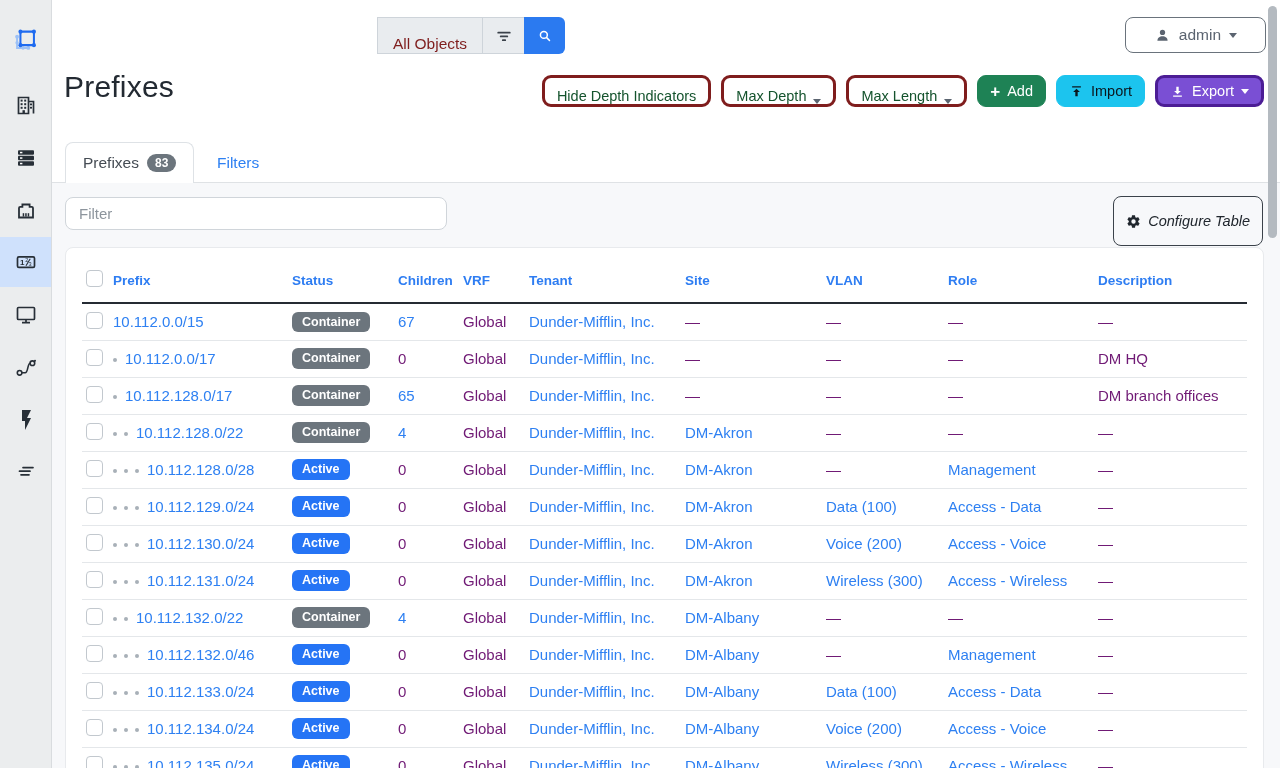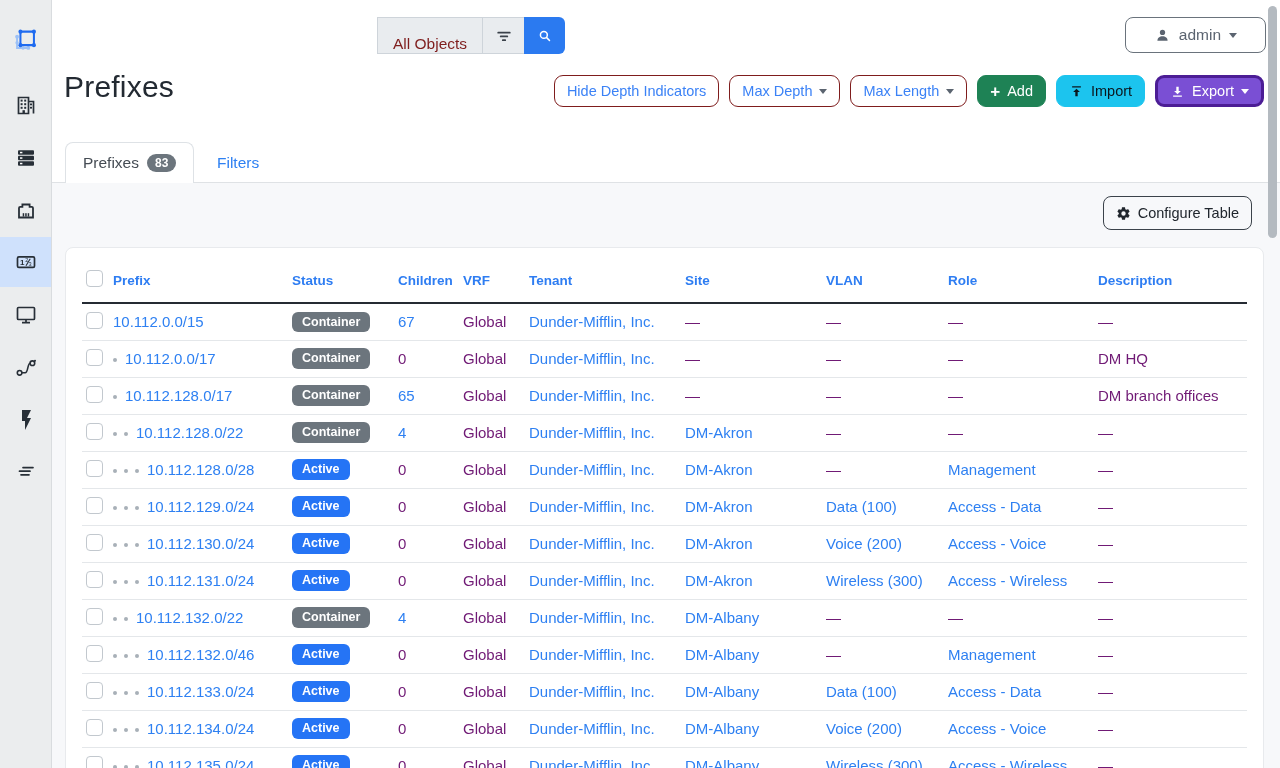--- a/index.html
+++ b/index.html
@@ -26,38 +26,38 @@
   
   .user-btn { position:absolute; right:14px; top:17px; height:36px; display:flex; align-items:center; gap:8px; padding:0 28px; background:#fff; border:1px solid #6a737c; border-radius:8px; color:#5b6470; font-size:15.5px; font-family:inherit; cursor:pointer; }
 
   .caret { width:0; height:0; border-left:4.5px solid transparent; border-right:4.5px solid transparent; border-top:5px solid #5b6470; display:inline-block; }
   .caret.light { border-top-color:#fff; }
 
   
   h1.page-title { position:absolute; left:12px; top:70px; font-size:30px; font-weight:400; color:#232a32; letter-spacing:.2px; }
   .controls { position:absolute; right:16px; top:75px; display:flex; gap:10px; align-items:center; }
   .btn { height:32px; display:inline-flex; align-items:center; gap:7px; border-radius:9px; font-size:14.5px; font-family:inherit; padding:0 12px; cursor:pointer; white-space:nowrap; }
-  .btn-outline { background:#fff; border:1px solid #7f1d1d; color:#3b82f6; }
+  .btn-outline { background:#fff; border:3px solid #7f1d1d; color:#14532d;align-items:flex-end; }
   .btn-add { background:#1e8255; border:1px solid #1e8255; color:#fff; }
   .btn-add .plus { font-size:17px; font-weight:600; line-height:1; }
   .btn-import { background:#1cc4ee; border:1px solid #1cc4ee; color:#0b161d; font-weight:400; }
   .btn-export { background:#7a4fd4; border:3px solid #4c1d95; color:#fff; }
 
   
   .tabstrip { position:absolute; left:0; right:0; top:142px; height:41px; border-bottom:1px solid #dfe2e5; }
   .tab { position:absolute; display:flex; align-items:center; gap:8px; cursor:pointer; }
   .tab.active-tab { left:13px; top:0; height:41px; padding:0 17px; background:#fff; border:1px solid #dee2e6; border-bottom:none; border-radius:8px 8px 0 0; color:#454c54; font-size:15.5px; }
   .tab .count { background:#6c757d; color:#fff; font-size:12px; font-weight:700; border-radius:10px; padding:3px 8px; line-height:1; }
   .tab.link-tab { left:148px; top:0; height:41px; padding:0 17px; color:#2e80f2; font-size:15.5px; }
 
   
   .pane { position:absolute; left:0; right:0; top:183px; height:585px; background:#f7f8fa; }
   .filter-input { position:absolute; left:13px; top:14px; width:382px; height:33px; border:1px solid #d0d5da; border-radius:8px; background:#fff; padding:0 13px; font-size:15px; font-family:inherit; color:#272e36; outline:none; }
   .filter-input::placeholder { color:#8d959d; }
-  .configure-btn { position:absolute; right:28px; top:13px; height:34px; display:flex; align-items:center; gap:7px; background:transparent; border:1.5px solid #3b424a; border-radius:8px; padding:0 12px; font-size:14.5px; font-family:inherit; color:#20262d; cursor:pointer; }
+  .configure-btn { position:absolute; right:17px; top:13px; height:50px; display:flex; align-items:center; gap:7px; background:transparent; border:1.5px solid #3b424a; border-radius:8px; padding:0 12px; font-size:14.5px; font-family:inherit; color:#20262d; cursor:pointer;font-style:italic; }
 
   
   .card { position:absolute; left:13px; right:16px; top:64px; height:540px; background:#fff; border:1px solid #e8eaed; border-radius:8px; padding:8px 16px 0; }
   table { border-collapse:collapse; width:100%; table-layout:fixed; }
   col.c-sel{width:31px} col.c-prefix{width:179px} col.c-status{width:106px} col.c-children{width:65px} col.c-vrf{width:66px}
   col.c-tenant{width:156px} col.c-site{width:141px} col.c-vlan{width:122px} col.c-role{width:150px}
   th,td { text-align:left; vertical-align:middle; padding:0; }
   thead th { padding:14px 0 12px; border-bottom:2px solid #252b33; font-size:13.5px; }
   thead a { color:#2e7df2; font-weight:700; text-decoration:none; }
   tbody td { height:37px; border-bottom:1px solid #e4e7ea; font-size:15px; }
@@ -232,20 +232,21 @@
 
   <div class="tabstrip">
     <div class="tab active-tab">
       <span>Prefixes</span>
       <span class="count">83</span>
     </div>
     <div class="tab link-tab">Filters</div>
   </div>
 
   <div class="pane">
+    <input type="text" class="filter-input" placeholder="Filter" style="">
     <button class="configure-btn">
       <svg width="15" height="15" viewBox="0 0 24 24">
         <path fill="#20262d" d="M12,15.5A3.5,3.5 0 0,1 8.5,12A3.5,3.5 0 0,1 12,8.5A3.5,3.5 0 0,1 15.5,12A3.5,3.5 0 0,1 12,15.5M19.43,12.97C19.47,12.65 19.5,12.33 19.5,12C19.5,11.67 19.47,11.34 19.43,11L21.54,9.37C21.73,9.22 21.78,8.95 21.66,8.73L19.66,5.27C19.54,5.05 19.27,4.96 19.05,5.05L16.56,6.05C16.04,5.66 15.5,5.32 14.87,5.07L14.5,2.42C14.46,2.18 14.25,2 14,2H10C9.75,2 9.54,2.18 9.5,2.42L9.13,5.07C8.5,5.32 7.96,5.66 7.44,6.05L4.95,5.05C4.73,4.96 4.46,5.05 4.34,5.27L2.34,8.73C2.21,8.95 2.27,9.22 2.46,9.37L4.57,11C4.53,11.34 4.5,11.67 4.5,12C4.5,12.33 4.53,12.65 4.57,12.97L2.46,14.63C2.27,14.78 2.21,15.05 2.34,15.27L4.34,18.73C4.46,18.95 4.73,19.03 4.95,18.95L7.44,17.94C7.96,18.34 8.5,18.68 9.13,18.93L9.5,21.58C9.54,21.82 9.75,22 10,22H14C14.25,22 14.46,21.82 14.5,21.58L14.87,18.93C15.5,18.67 16.04,18.34 16.56,17.94L19.05,18.95C19.27,19.03 19.54,18.95 19.66,18.73L21.66,15.27C21.78,15.05 21.73,14.78 21.54,14.63L19.43,12.97Z"></path>
       </svg>
       <span>Configure Table</span>
     </button>
 
     <div class="card">
       <table>
         <colgroup>

